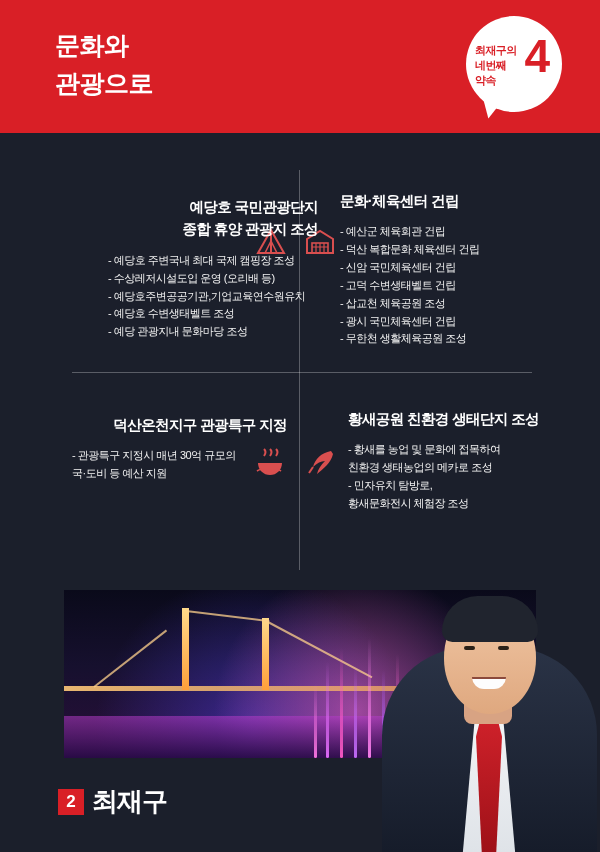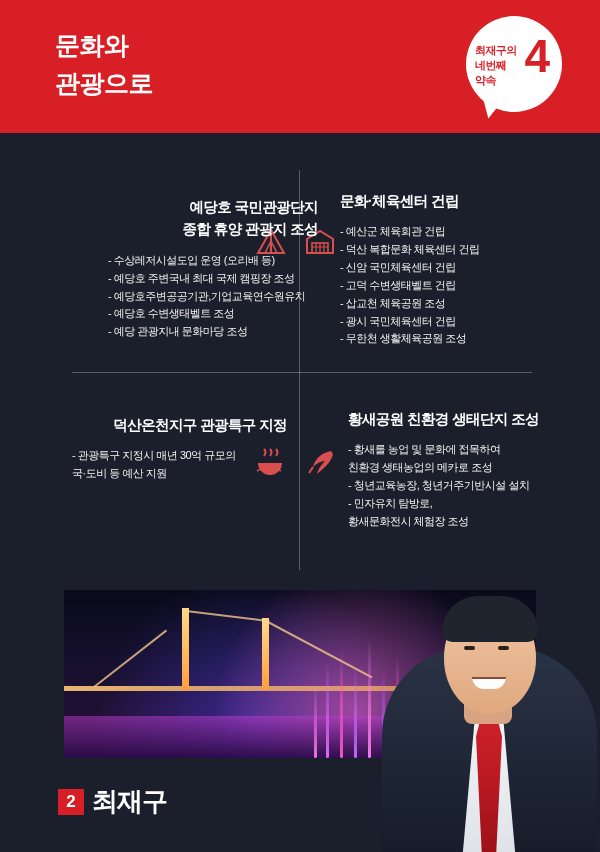--- a/index.html
+++ b/index.html
@@ -312,22 +312,22 @@
     <svg viewBox="0 0 34 34" width="34" height="34">
       <path d="M26 6 C16 8 10 14 8 22 C12 18 16 16 20 16 C16 20 13 24 12 29 C18 24 26 18 28 9 Z" fill="#d94f4f"></path>
       <path d="M8 22 L4 28" stroke="#d94f4f" stroke-width="2" fill="none"></path>
     </svg>
   </div>
 
   <div class="quad" id="q1">
     <div class="quad-title">예당호 국민관광단지
 종합 휴양 관광지 조성</div>
     <ul class="quad-list">
+      <li>- 예당호 주변국내 최대 국제 캠핑장 조성</li>
       <li>- 수상레저시설도입 운영 (오리배 등)</li>
-      <li>- 예당호 주변국내 최대 국제 캠핑장 조성</li>
       <li>- 예당호주변공공기관,기업교육연수원유치</li>
       <li>- 예당호 수변생태벨트 조성</li>
       <li>- 예당 관광지내 문화마당 조성</li>
     </ul>
   </div>
 
   <div class="quad" id="q2">
     <div class="quad-title">문화·체육센터 건립</div>
     <ul class="quad-list">
       <li>- 예산군 체육회관 건립</li>
@@ -346,21 +346,20 @@
       <li>- 관광특구 지정시 매년 30억 규모의
   국·도비 등 예산 지원</li>
     </ul>
   </div>
 
   <div class="quad" id="q4">
     <div class="quad-title">황새공원 친환경 생태단지 조성</div>
     <ul class="quad-list">
       <li>- 황새를 농업 및 문화에 접목하여
   친환경 생태농업의 메카로 조성</li>
-      <li>- 청년교육농장, 청년거주기반시설 설치</li>
       <li>- 민자유치 탐방로,
   황새문화전시 체험장 조성</li>
     </ul>
   </div>
 
   <div class="photo">
     <div class="photo-sky"></div>
     <div class="deck"></div>
     <div class="bridge-tower" style="left:118px; top:18px; height:82px;"></div>
     <div class="bridge-tower" style="left:198px; top:28px; height:72px;"></div>

